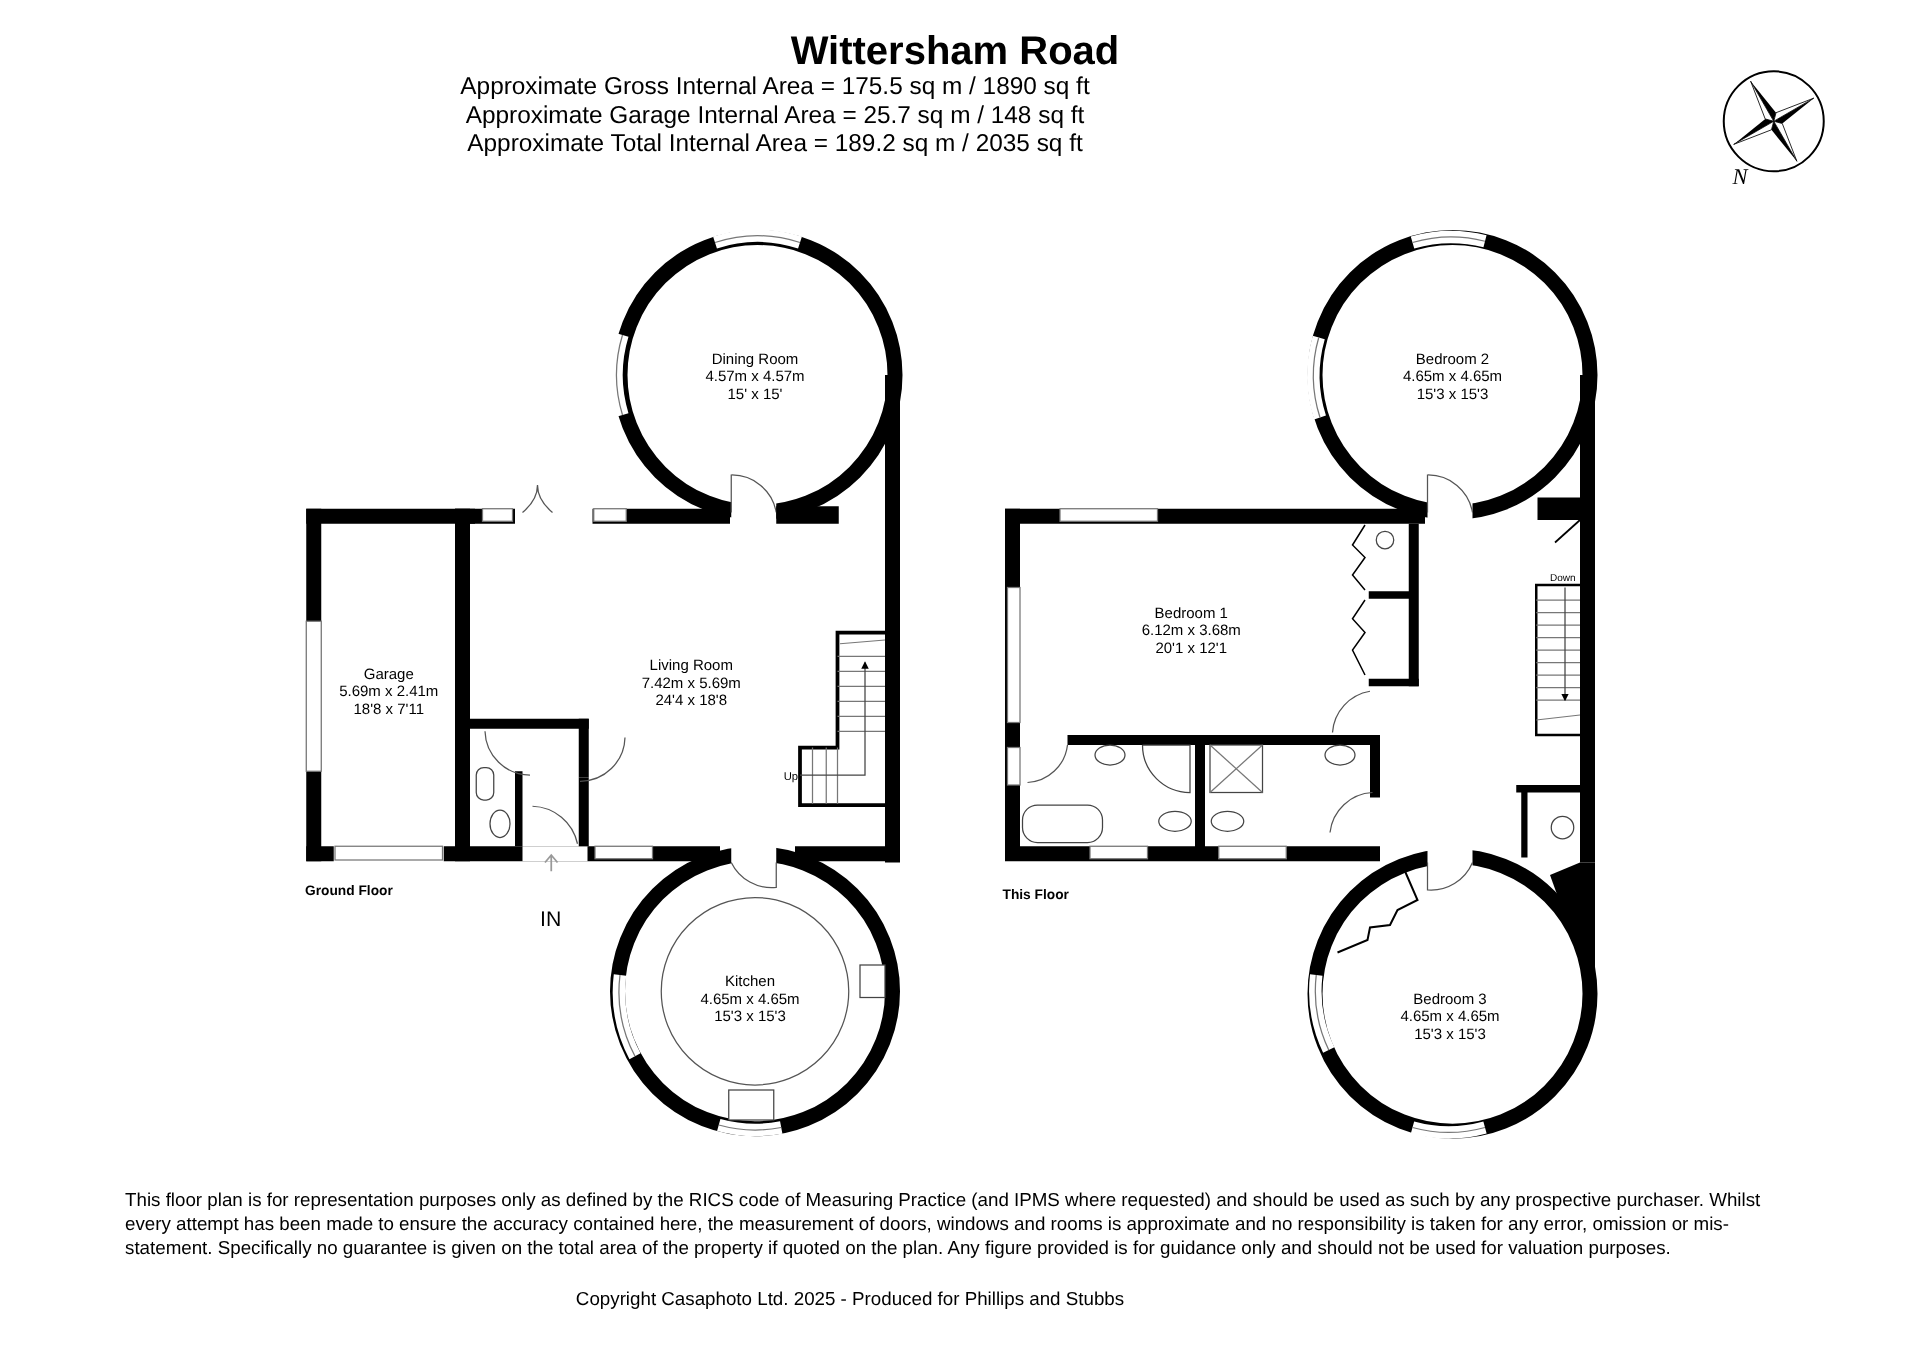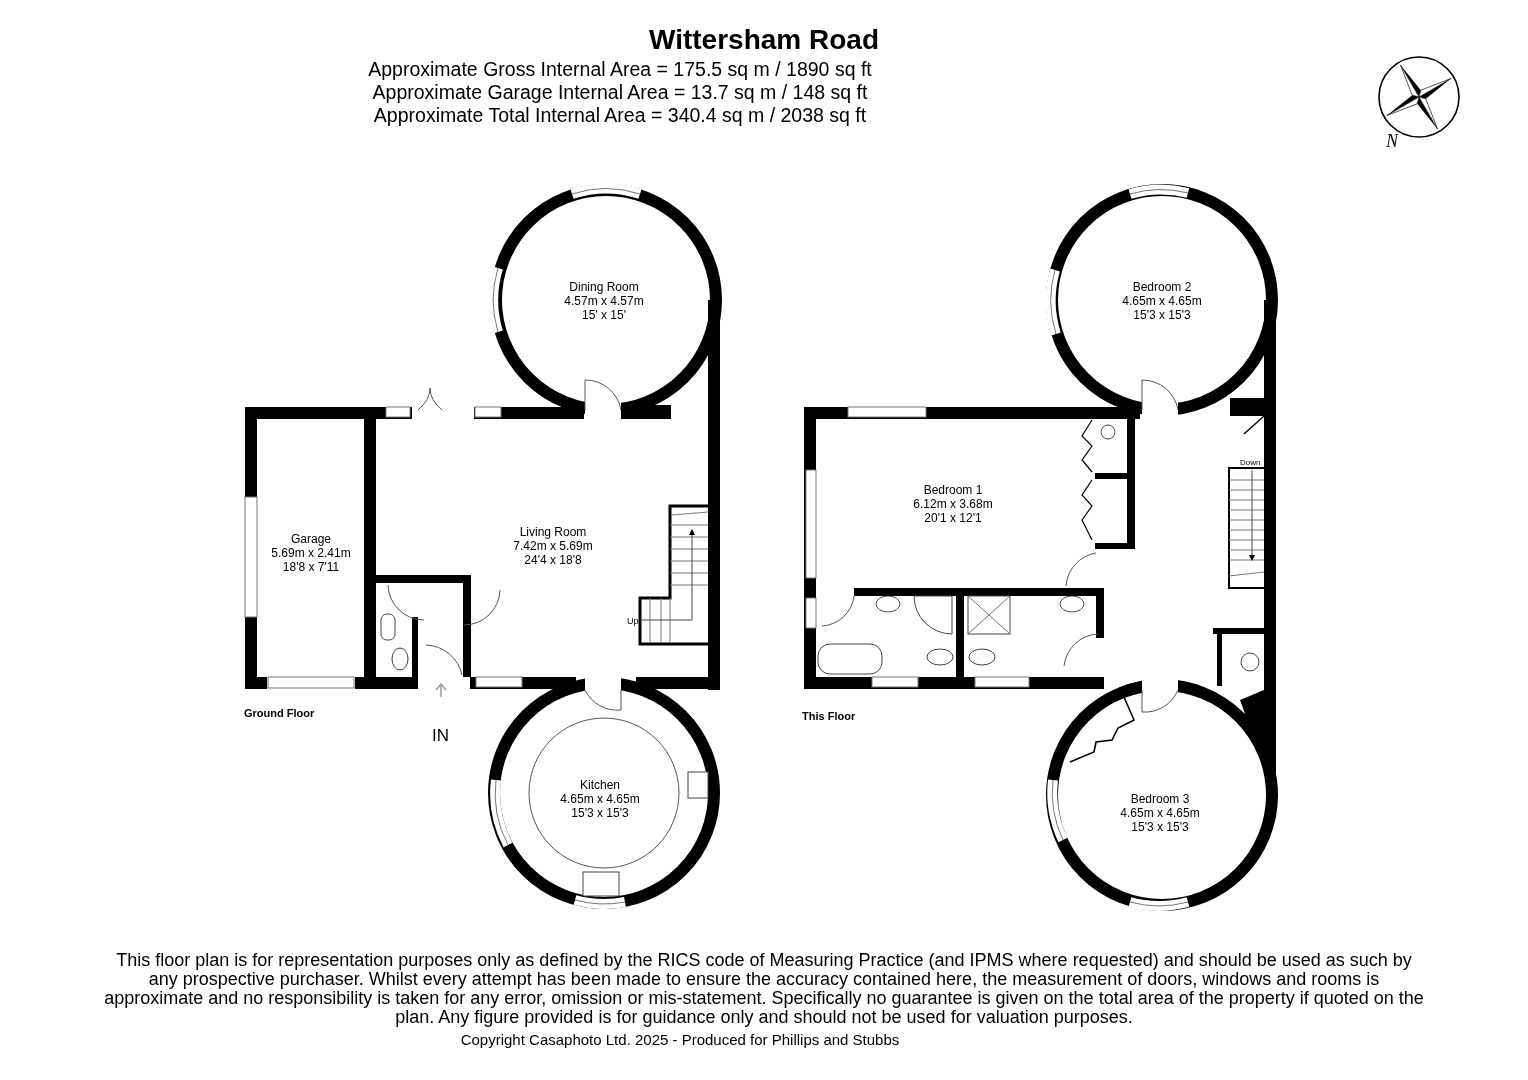--- a/index.html
+++ b/index.html
@@ -1,34 +1,34 @@
 <!DOCTYPE html>
 <html><head>
 <meta charset="utf-8">
 <style>
   html, body { margin:0; padding:0; background:#ffffff; }
   body { width:1528px; height:1080px; position:relative; overflow:hidden; font-family:"Liberation Sans", sans-serif; color:#000; }
-  .title { position:absolute; left:0; width:1528px; top:20px; text-align:center; font-weight:bold; font-size:28px; line-height:40px; }
+  .title { position:absolute; left:0; width:1528px; top:20px; text-align:center; font-weight:bold; font-size:32px; line-height:40px; }
   .sub { position:absolute; left:0; width:1240px; text-align:center; font-size:19.5px; line-height:22px; }
   .sub1 { top:58px; } .sub2 { top:81px; } .sub3 { top:104px; }
   svg.plan { position:absolute; left:0; top:0; }
   .room-label { font-family:"Liberation Sans", sans-serif; font-size:12px; text-anchor:middle; fill:#000; }
   .floor-label { position:absolute; font-weight:bold; font-size:11px; }
   .in-label { position:absolute; font-size:17px; }
-  .disclaimer { position:absolute; left:100px; width:1328px; top:951px; text-align:center; font-size:18px; line-height:19px; }
+  .disclaimer { position:absolute; left:100px; width:1328px; top:951px; text-align:left; font-size:15px; line-height:19px; }
   .copyright { position:absolute; left:0; width:1360px; top:1030px; text-align:center; font-size:15px; line-height:19px; }
   .compass { position:absolute; left:1374px; top:52px; width:90px; height:100px; }
 </style>
 </head>
 <body>
 
 <div class="title">Wittersham Road</div>
 <div class="sub sub1">Approximate Gross Internal Area = 175.5 sq m / 1890 sq ft</div>
-<div class="sub sub2">Approximate Garage Internal Area = 13.7 sq m / 148 sq ft</div>
-<div class="sub sub3">Approximate Total Internal Area = 340.4 sq m / 2038 sq ft</div>
+<div class="sub sub2">Approximate Garage Internal Area = 25.7 sq m / 148 sq ft</div>
+<div class="sub sub3">Approximate Total Internal Area = 189.2 sq m / 2035 sq ft</div>
 
 <svg class="compass" viewBox="0 0 90 100">
   <circle cx="45" cy="45" r="40" fill="none" stroke="#000" stroke-width="1.6"></circle>
   <g transform="rotate(-30 45 45)">
     <polygon points="45,8 50,40 45,45" fill="#000"></polygon>
     <polygon points="45,8 40,40 45,45" fill="#fff" stroke="#000" stroke-width="0.6"></polygon>
     <polygon points="82,45 50,50 45,45" fill="#000"></polygon>
     <polygon points="82,45 50,40 45,45" fill="#fff" stroke="#000" stroke-width="0.6"></polygon>
     <polygon points="45,82 40,50 45,45" fill="#000"></polygon>
     <polygon points="45,82 50,50 45,45" fill="#fff" stroke="#000" stroke-width="0.6"></polygon>

